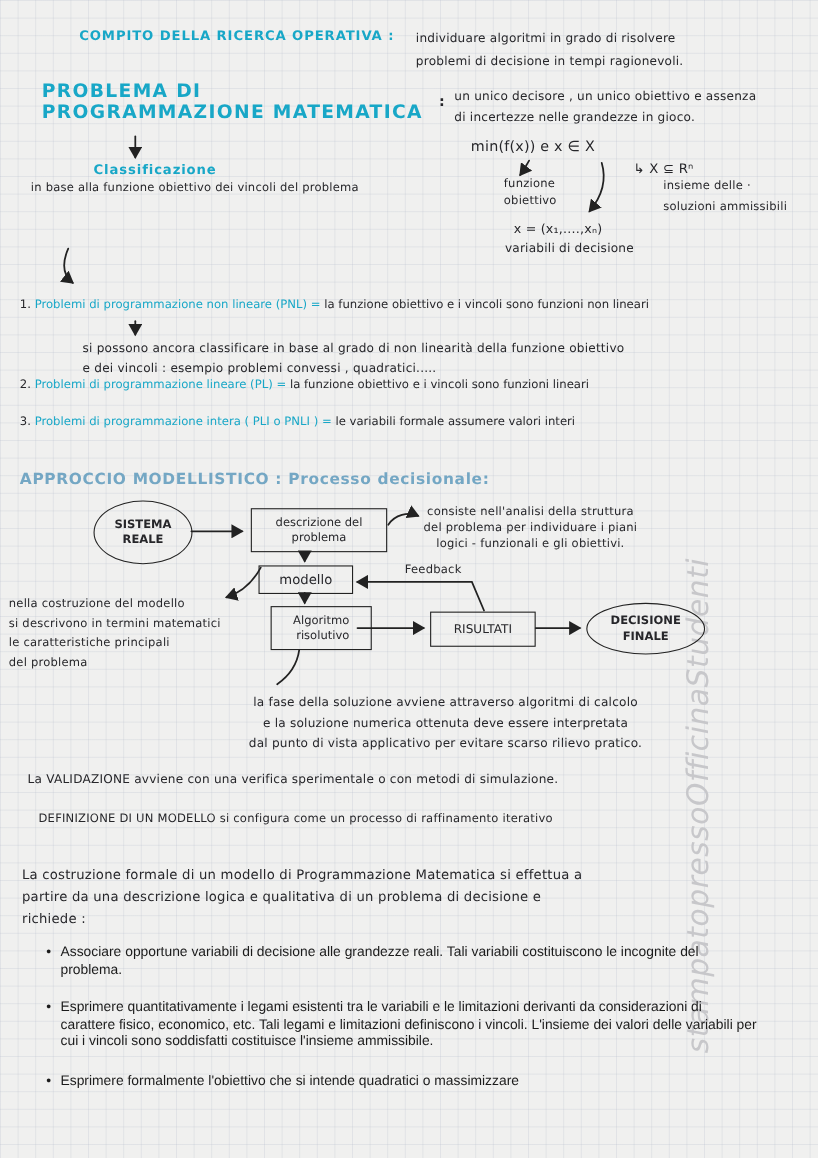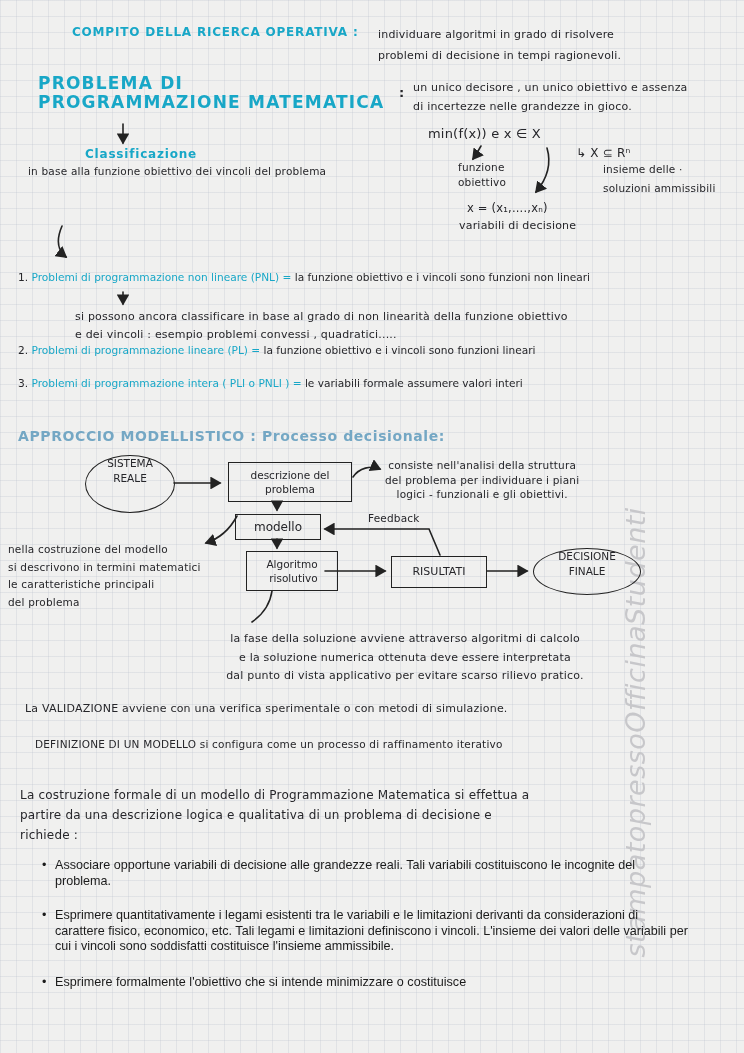--- a/index.html
+++ b/index.html
@@ -15,21 +15,21 @@
     font-family:"DejaVu Sans", sans-serif;
     color:#26262a;
   }
   .abs{position:absolute;}
   .hw{font-size:11px;line-height:17px;white-space:pre-line;color:#26262a;letter-spacing:.2px;}
   .teal{color:#18a7c7;font-weight:bold;}
   .steel{color:#74a7c4;font-weight:bold;}
   .head-sm{font-size:12px;letter-spacing:.8px;}
   .head-lg{font-size:17px;letter-spacing:1.2px;line-height:19px;white-space:pre-line;}
   .box{border:1.8px solid #222;background:transparent;display:flex;align-items:center;justify-content:center;text-align:center;}
-  .ellipse{border:1.7px solid #222;border-radius:50%;display:flex;align-items:flex-start;justify-content:center;text-align:center;}
+  .ellipse{border:1.7px solid #222;border-radius:50%;display:flex;align-items:center;justify-content:center;text-align:center;font-weight:bold;}
   .small{font-size:10.5px;line-height:14.5px;white-space:pre-line;}
   .typed{font-family:"Liberation Sans", sans-serif;font-size:12.6px;line-height:15.5px;color:#1b1b1b;}
   ul.blist{list-style:none;margin:0;padding:0;}
   ul.blist li{position:relative;padding-left:13px;margin-bottom:19px;}
   ul.blist li::before{content:"•";position:absolute;left:0;top:0;}
   #wm{
     color:#c7c7ca;font-style:italic;font-size:27px;letter-spacing:.5px;
     transform:rotate(-90deg);transform-origin:center;
     width:420px;text-align:center;
   }
@@ -147,16 +147,16 @@
   <div class="abs hw" style="left:25px;top:700px;">La VALIDAZIONE avviene con una verifica sperimentale o con metodi di simulazione.</div>
   <div class="abs hw small" style="left:35px;top:737px;">DEFINIZIONE DI UN MODELLO si configura come un processo di raffinamento iterativo</div>
 
   <div class="abs hw" style="left:20px;top:785px;font-size:12px;line-height:20px;">La costruzione formale di un modello di Programmazione Matematica si effettua a
 partire da una descrizione logica e qualitativa di un problema di decisione e
 richiede :</div>
 
   <ul class="abs blist typed" style="left:42px;top:858px;width:648px;">
     <li>Associare opportune variabili di decisione alle grandezze reali. Tali variabili costituiscono le incognite del problema.</li>
     <li style="margin-bottom:20px;">Esprimere quantitativamente i legami esistenti tra le variabili e le limitazioni derivanti da considerazioni di carattere fisico, economico, etc. Tali legami e limitazioni definiscono i vincoli. L'insieme dei valori delle variabili per cui i vincoli sono soddisfatti costituisce l'insieme ammissibile.</li>
-    <li>Esprimere formalmente l'obiettivo che si intende minimizzare o costituisce</li>
+    <li>Esprimere formalmente l'obiettivo che si intende quadratici o massimizzare</li>
   </ul>
 
 </div>
 
 </body></html>

